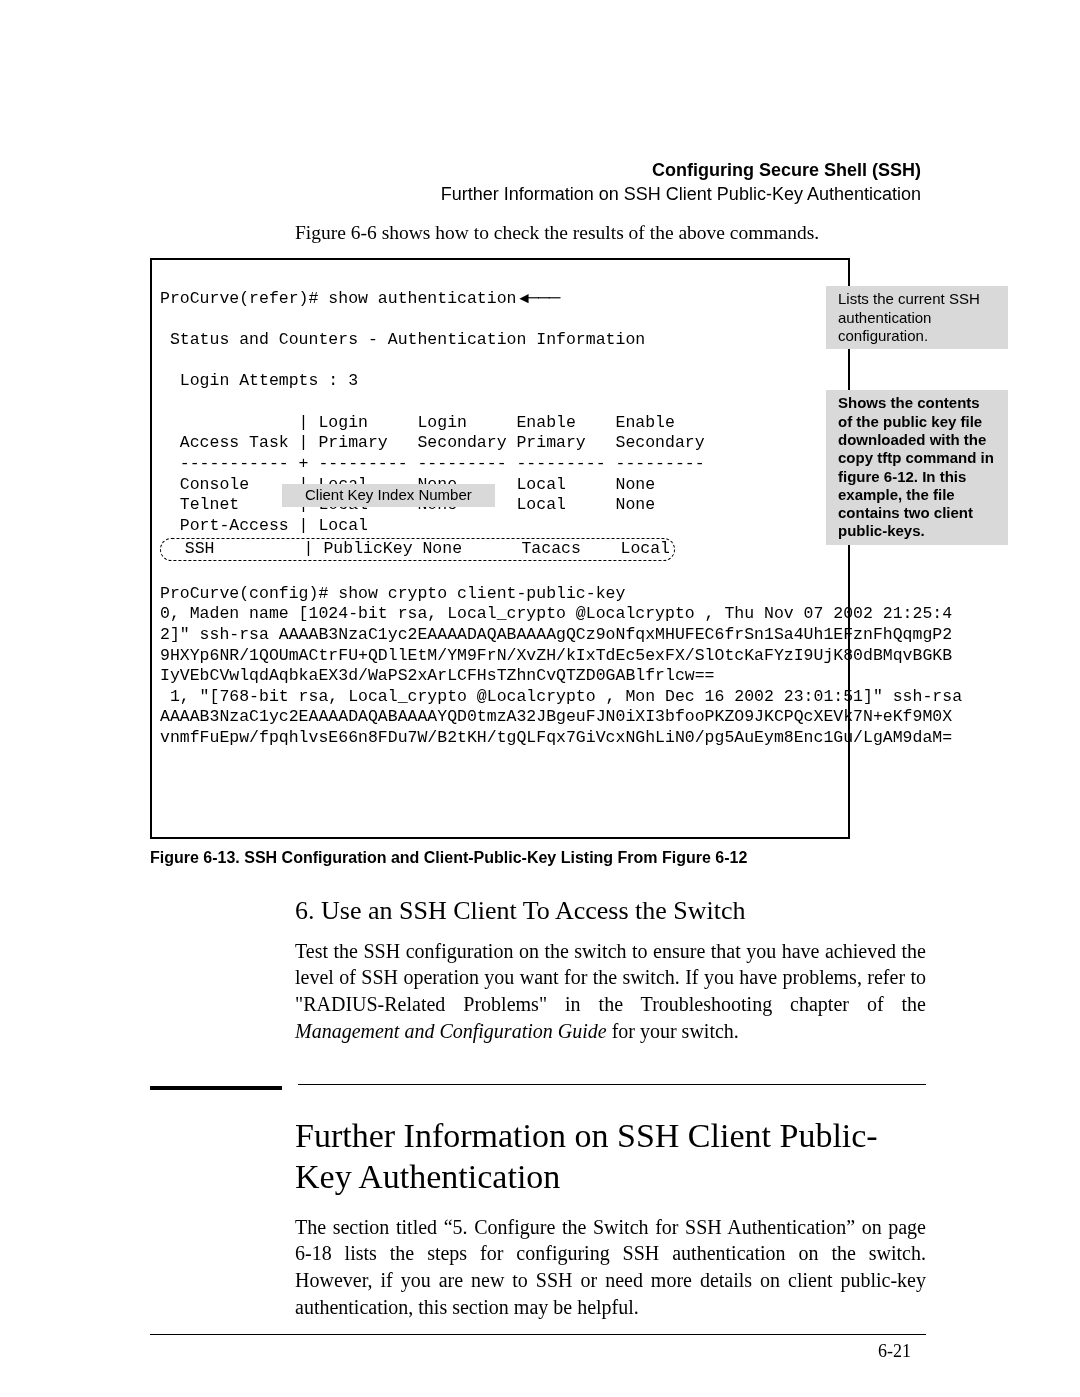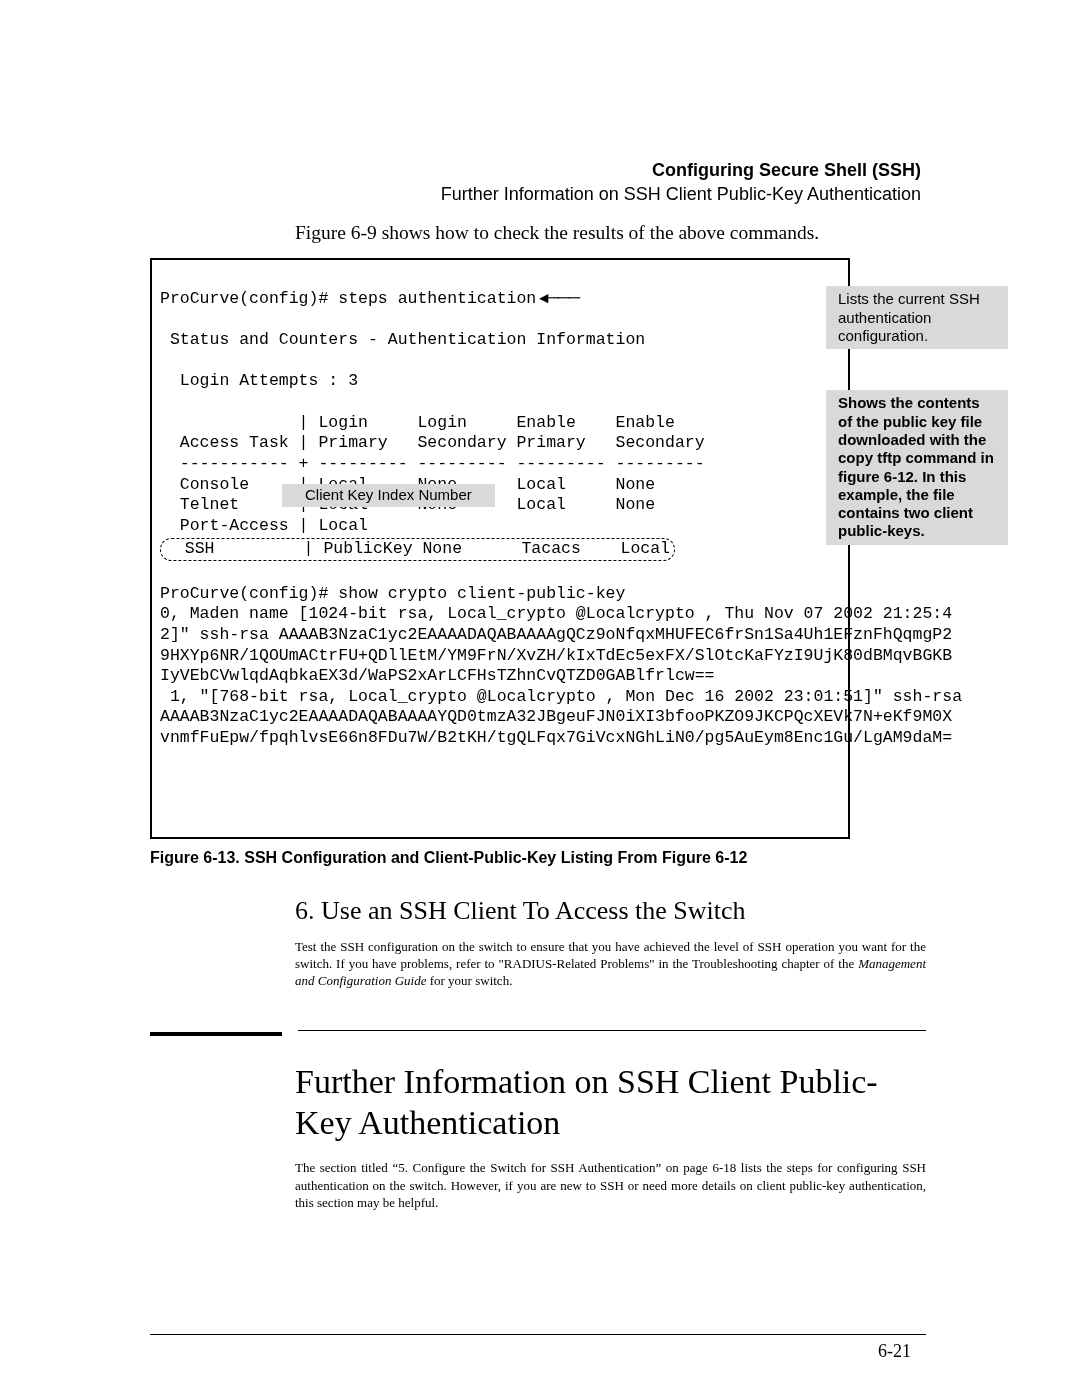--- a/index.html
+++ b/index.html
@@ -100,21 +100,21 @@
   .body-col {
     margin-left: 145px;
   }
   .subhead {
     font-family: "Century Schoolbook", "Times New Roman", serif;
     font-size: 26px;
     margin: 18px 0 10px 0;
   }
   .para {
     font-family: "Century Schoolbook", "Times New Roman", serif;
-    font-size: 13px;
+    font-size: 20px;
     line-height: 1.33;
     text-align: justify;
   }
   .para .ital { font-style: italic; }
 
   .rule-wrap {
     margin: 40px 0 26px 0;
     display: flex;
     gap: 16px;
     align-items: flex-start;
@@ -154,24 +154,24 @@
 </head>
 <body>
 
 <div class="page">
 
   <div class="hdr">
     <div class="h1">Configuring Secure Shell (SSH)</div>
     <div class="h2">Further Information on SSH Client Public-Key Authentication</div>
   </div>
 
-  <div class="intro">Figure 6-9 shows how to check the results of the above commands.</div>
+  <div class="intro">Figure 6-6 shows how to check the results of the above commands.</div>
 
   <div class="figbox">
-<span class="arrow-after">ProCurve(config)# steps authentication</span>
+<span class="arrow-after">ProCurve(refer)# show authentication</span>
 
 <span> Status and Counters - Authentication Information</span>
 
 <span>  Login Attempts : 3</span>
 
 <span>              | Login     Login     Enable    Enable</span>
 <span>  Access Task | Primary   Secondary Primary   Secondary</span>
 <span>  ----------- + --------- --------- --------- ---------</span>
 <span>  Console     | Local     None      Local     None</span>
 <span>  Telnet      | Local     None      Local     None</span>

